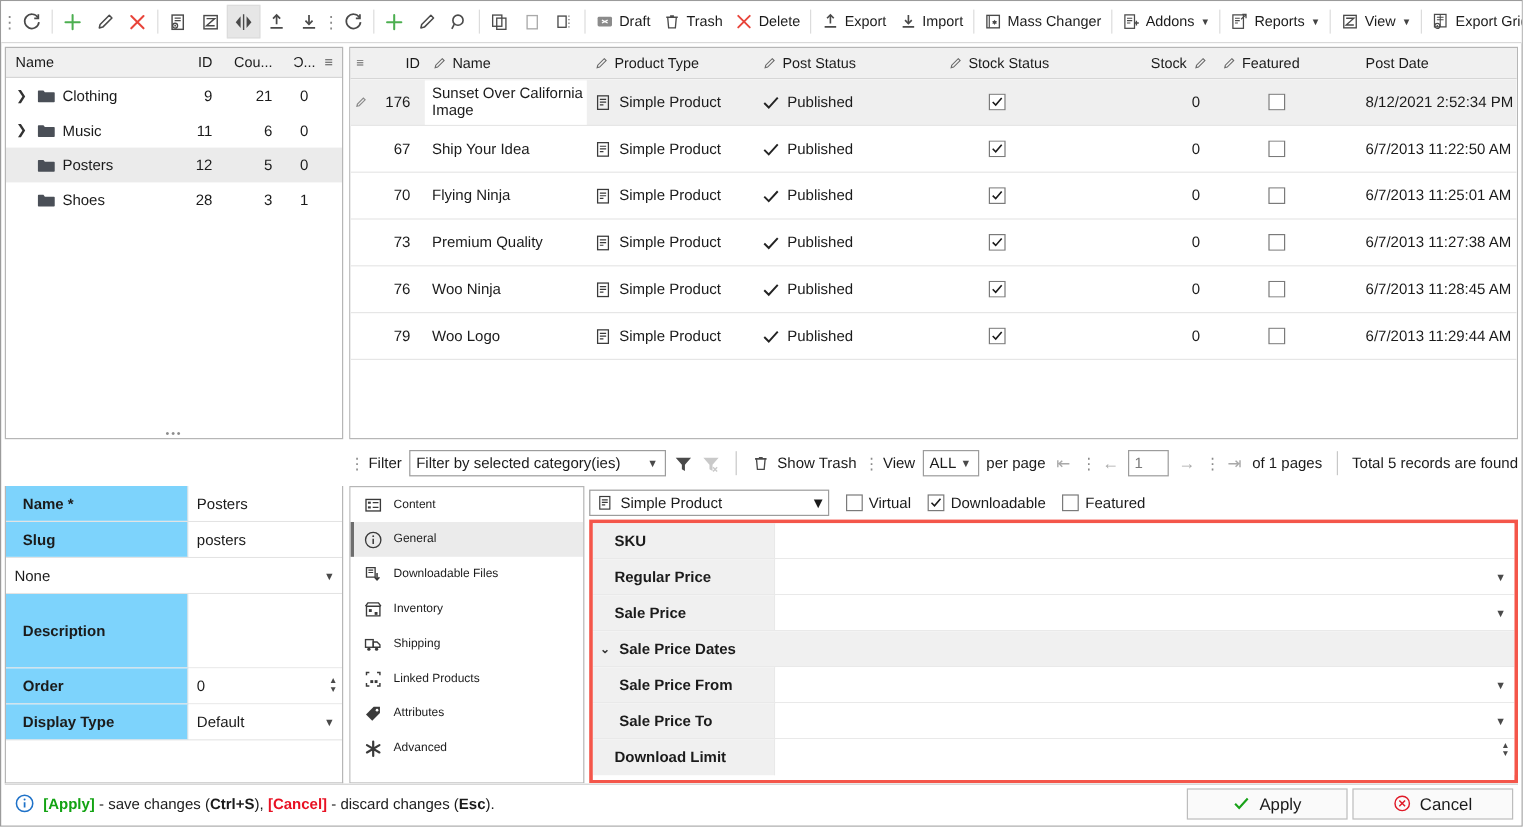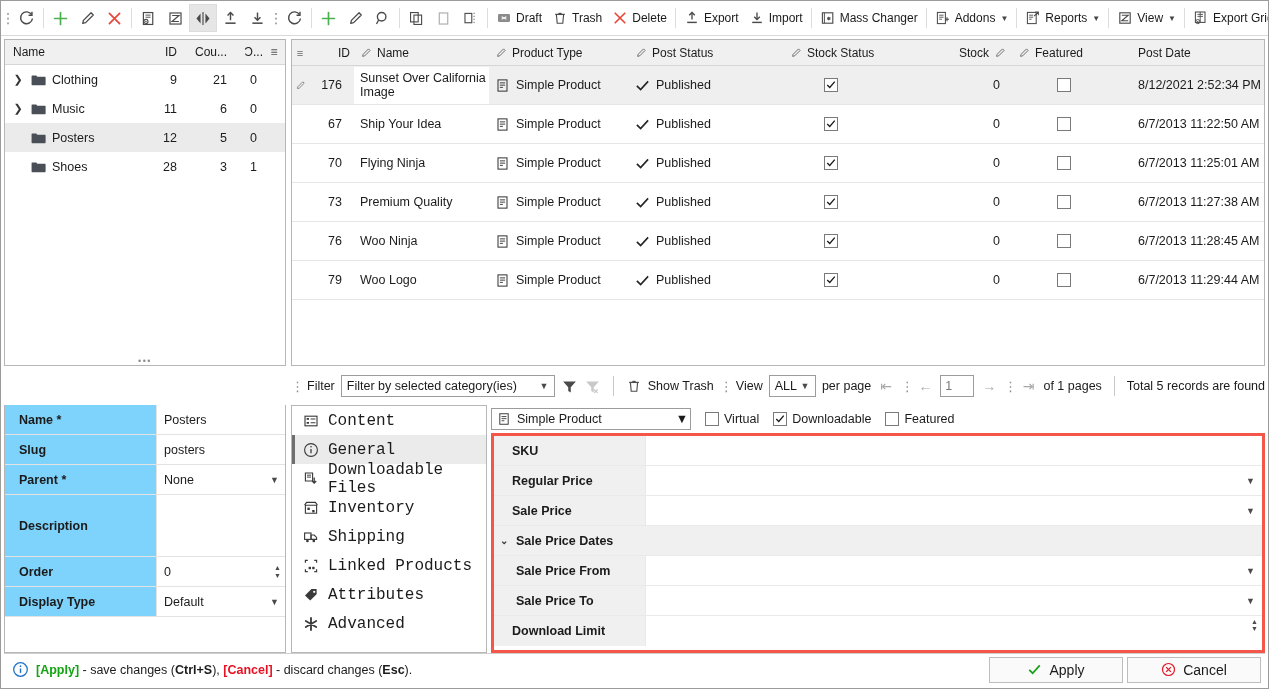--- a/index.html
+++ b/index.html
@@ -309,23 +309,22 @@
     border: 1px solid #b6b6b6;
     background: #fff;
     overflow: hidden;
   }
   .tab-item {
     height: 29px;
     display: flex;
     align-items: center;
     gap: 9px;
     padding-left: 10px;
-    font-size: 16px;
+    font-size: 10px;
     position: relative;
-    font-family: Liberation Mono, monospace;
   }
   .tab-item.active { background: #ebebeb; }
   .tab-item.active::before {
     content: "";
     position: absolute;
     left: 0; top: 0; bottom: 0;
     width: 3px;
     background: #6e6e6e;
   }
   .tab-ico { width: 17px; height:17px; display:flex; align-items:center; justify-content:center; flex:0 0 auto;}
@@ -995,21 +994,20 @@
             <span>Posters</span>
           </div>
         </div>
         <div class="pr-row">
           <div class="pr-label">Slug</div>
           <div class="pr-val">
             <span>posters</span>
           </div>
         </div>
         <div class="pr-row">
-          <div class="pr-label">Parent *</div>
           <div class="pr-val">
             <span>None</span>
             <span class="dd">▼</span>
           </div>
         </div>
         <div class="pr-row tall">
           <div class="pr-label">Description</div>
           <div class="pr-val">
             <span></span>
           </div>

